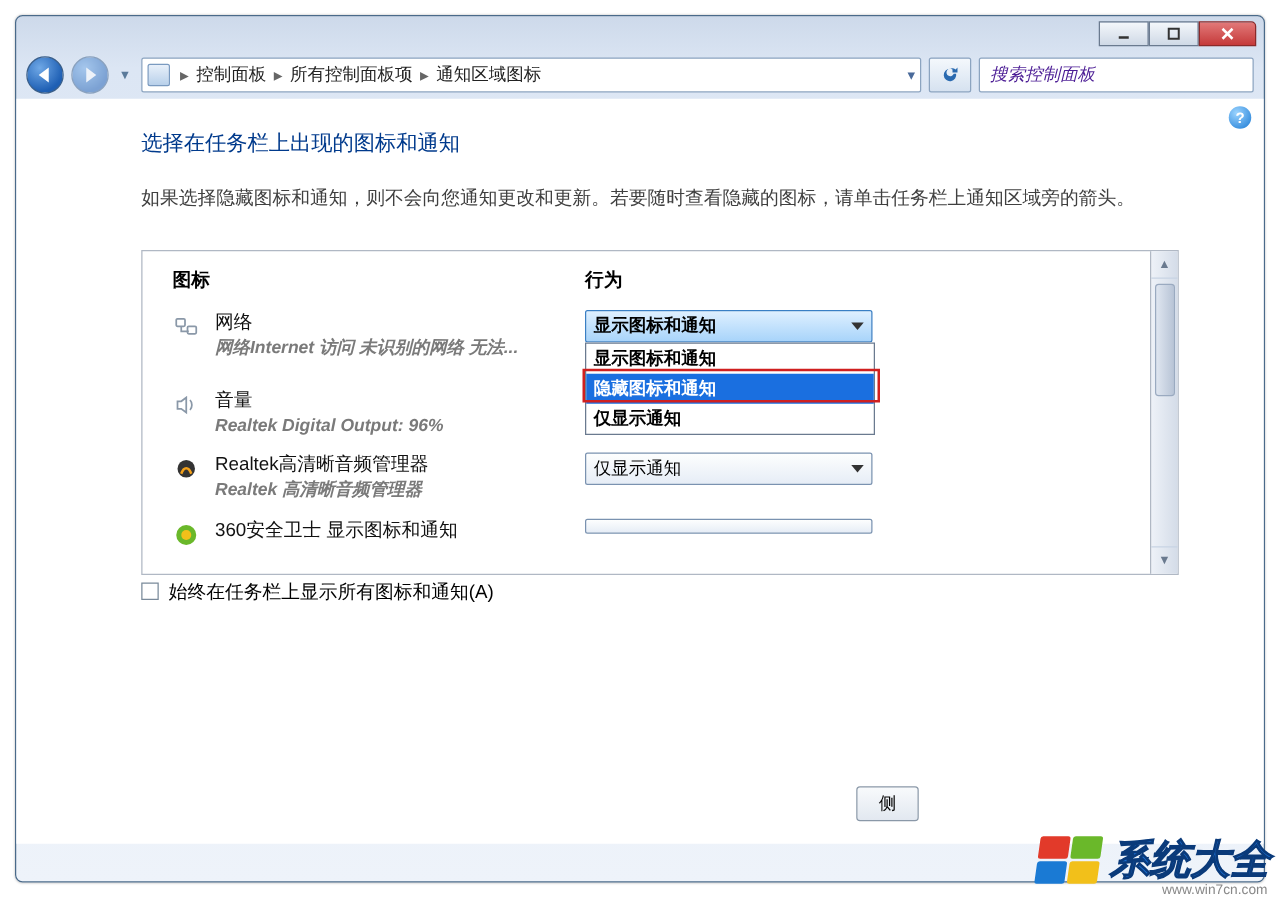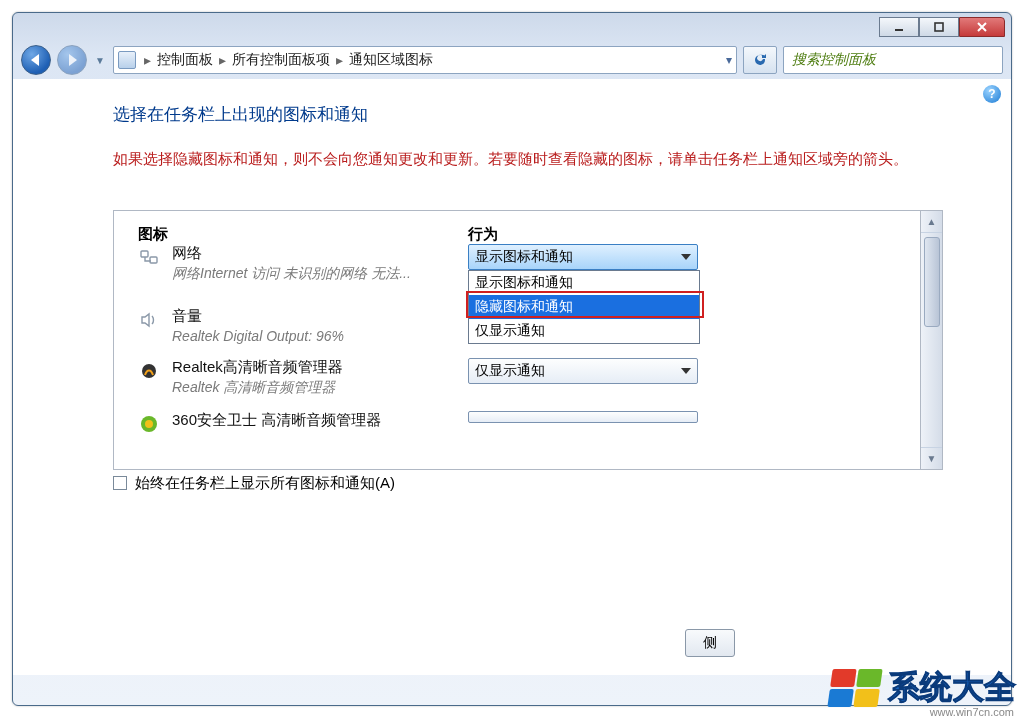--- a/index.html
+++ b/index.html
@@ -57,75 +57,75 @@
   .address .tail { margin-left:auto; display:flex; align-items:center; gap:6px; color:#4a6a9a; }
   .address .tail span { font-size:12px; }
   .refresh-btn {
     width:34px; height:28px; border:1px solid #8ca4c0; border-radius:2px;
     background:linear-gradient(#f4f8fc,#d6e2f0); display:flex;align-items:center;justify-content:center;
     color:#2a5aa0;
   }
   .refresh-btn svg { width:16px;height:16px; }
   .searchbox {
     width: 220px; height:28px; border:1px solid #8ca4c0; border-radius:2px; background:#fff;
-    display:flex; align-items:center; padding:0 8px; color:#4d7c0f; font-size:14px; font-style:italic;
+    display:flex; align-items:center; padding:0 8px; color:#4c1d95; font-size:14px; font-style:italic;
   }
 
   
   .menubar {
     height: 30px; background:linear-gradient(#f9fbfe,#eef3fa); border-bottom:1px solid #c7d3e3;
     display:flex; align-items:center; padding:0 8px; gap:18px; font-size:14px; color:#222;
   }
   .menubar span { cursor:default; }
 
   
   .content {
     position:relative; background:#fff; height: calc(100% - 28px - 38px - 30px);
     padding: 24px 36px 0 100px;
   }
   .content .help-icon {
     position:absolute; top:6px; right:10px; width:18px;height:18px;border-radius:50%;
     background:radial-gradient(circle at 35% 30%, #9cd4ff,#1a7ad4); color:#fff;font-size:12px;
     display:flex;align-items:center;justify-content:center;font-weight:bold;
   }
   .heading { color:#003a8c; font-size:17px; margin-bottom:20px; }
-  .description { color:#b91c1c; font-size:15px; line-height:1.7; margin-bottom:38px; max-width:800px; }
+  .description { color:#404040; font-size:15px; line-height:1.7; margin-bottom:28px; max-width:800px; }
 
   
   .panel {
     border:1px solid #b0b8c4; height:260px; width:830px; display:flex;
   }
   .panel-body { flex:1; padding: 14px 18px 0 24px; overflow:hidden; position:relative; }
   .panel-scroll {
     width:22px; background:linear-gradient(to right,#eef2f8,#d4dce8);
     border-left:1px solid #b0b8c4; display:flex;flex-direction:column;align-items:center;
   }
   .scroll-arrow { width:100%;height:22px;display:flex;align-items:center;justify-content:center;color:#6a7a8f;font-size:10px;border-bottom:1px solid #c7d3e3; }
   .scroll-arrow.bottom { margin-top:auto; border-top:1px solid #c7d3e3; border-bottom:none; }
   .scroll-thumb { width:16px; height:90px; margin-top:4px;border-radius:3px;background:linear-gradient(to right,#dfe6f0,#b8c4d6);border:1px solid #9aaac0; }
 
-  .cols { display:flex; font-weight:bold; font-size:15px; margin-bottom:0; }
+  .cols { display:flex; font-weight:bold; font-size:15px; margin-bottom:14px; }
   .cols .c1 { width:330px; }
   .cols .c2 { }
 
   .row { display:flex; align-items:flex-start; margin-bottom:14px; }
   .row .icon {
     width:22px; height:22px; margin-top:2px; margin-right:12px; flex:0 0 22px;
     display:flex;align-items:center;justify-content:center;font-size:16px;color:#7a8a9a;
   }
   .row .labels { width:296px; }
   .row .name { font-size:15px; color:#111; }
-  .row .sub { font-size:14px; color:#7a7a7a; font-style:italic; margin-top:2px; }
+  .row .sub { font-size:14px; color:#7a7a7a; font-style:italic; margin-top:2px;font-weight:bold; }
 
   .combo {
     width:230px; height:26px; border:1px solid #7a92b0; border-radius:2px;
     background:linear-gradient(#fdfefe,#e6edf6); display:flex;align-items:center;
     padding:0 6px; font-size:14px; position:relative;
   }
-  .combo.active { background:linear-gradient(#dff0ff,#a8d4fa); border-color:#3a7fc4; }
+  .combo.active { background:linear-gradient(#dff0ff,#a8d4fa); border-color:#3a7fc4;font-weight:bold; }
   .combo .caret { margin-left:auto; width:0;height:0;border-left:5px solid transparent;border-right:5px solid transparent;border-top:6px solid #333; }
 
   .dropdown {
     position:absolute; top:25px; left:-1px; width:232px;
     border:1px solid #6a7a8f; background:#fff; z-index:5;
   }
   .dropdown .opt { padding:3px 6px; font-size:14px; }
   .dropdown .opt.sel { background:#1a6fe0; color:#fff; }
   .red-highlight { position:absolute; border:2px solid #d02020; pointer-events:none; }
 
@@ -138,21 +138,21 @@
   .footer-btn {
     position:absolute; bottom:18px; right:276px; height:28px; width:50px;
     border:1px solid #8a98a8; border-radius:3px;
     background:linear-gradient(#f8fafc,#e2e8f0); font-size:14px;
     display:flex;align-items:center;justify-content:center;
   }
 
   
   .watermark {
     position:absolute; right:4px; bottom:4px; display:flex; align-items:center; gap:8px;
-    background:rgba(255,255,255,.0); padding:4px;
+    background:rgba(255,255,255,.0); padding:4px;font-style:italic;
   }
   .wm-flag { display:grid; grid-template-columns:24px 24px; grid-template-rows:18px 18px; gap:2px; transform:skewX(-8deg); }
   .wm-flag div { border-radius:2px; }
   .wm-r { background:#e23a2a; }
   .wm-g { background:#6ab82a; }
   .wm-b { background:#1a7ad4; }
   .wm-y { background:#f2c01a; }
   .wm-text { font-size:32px; font-weight:900; color:#1a6fd4; -webkit-text-stroke:1px #0a3a7a; }
   .wm-url { position:absolute; right:10px; bottom:0; font-size:11px; color:#888; }
 </style>
@@ -281,21 +281,21 @@
         </div>
 
         <div class="row" style="margin-bottom:0;">
           <div class="icon">
             <svg width="20" height="20" viewBox="0 0 20 20">
                 <circle cx="10" cy="10" r="8" fill="#6ab82a"></circle>
                 <circle cx="10" cy="10" r="4" fill="#f2c01a"></circle>
               </svg>
           </div>
           <div class="labels">
-            <div class="name">360安全卫士 高清晰音频管理器</div>
+            <div class="name">360安全卫士 显示图标和通知</div>
           </div>
           <div class="combo" style="height:12px;overflow:hidden;"></div>
         </div>
       </div>
 
       <div class="panel-scroll">
         <div class="scroll-arrow">▲</div>
         <div class="scroll-thumb"></div>
         <div class="scroll-arrow bottom">▼</div>
       </div>

